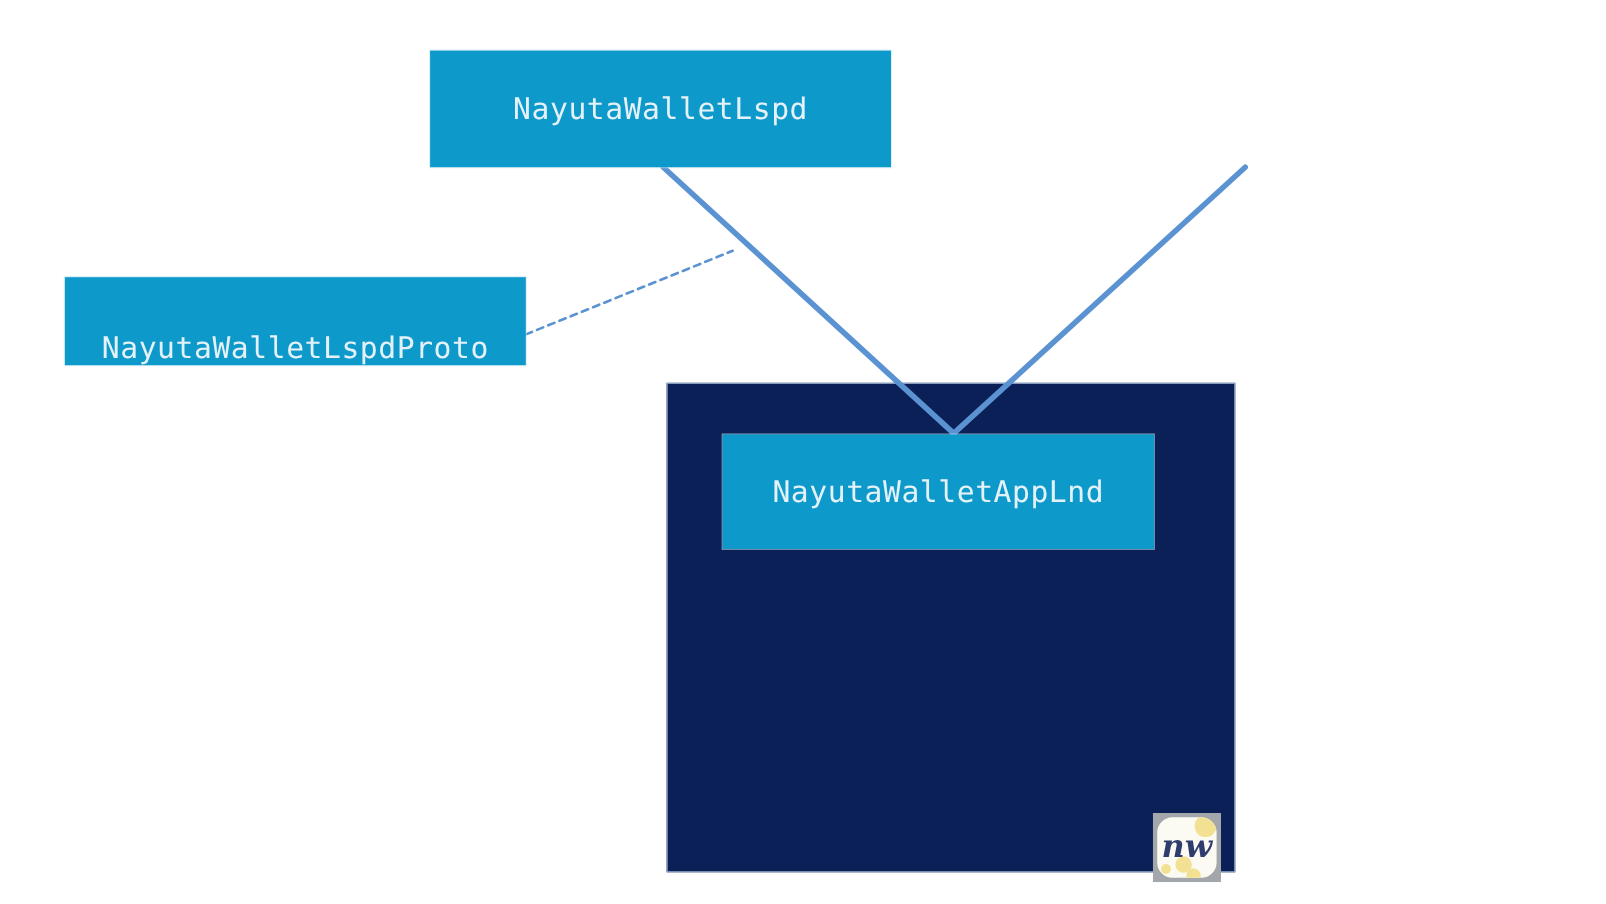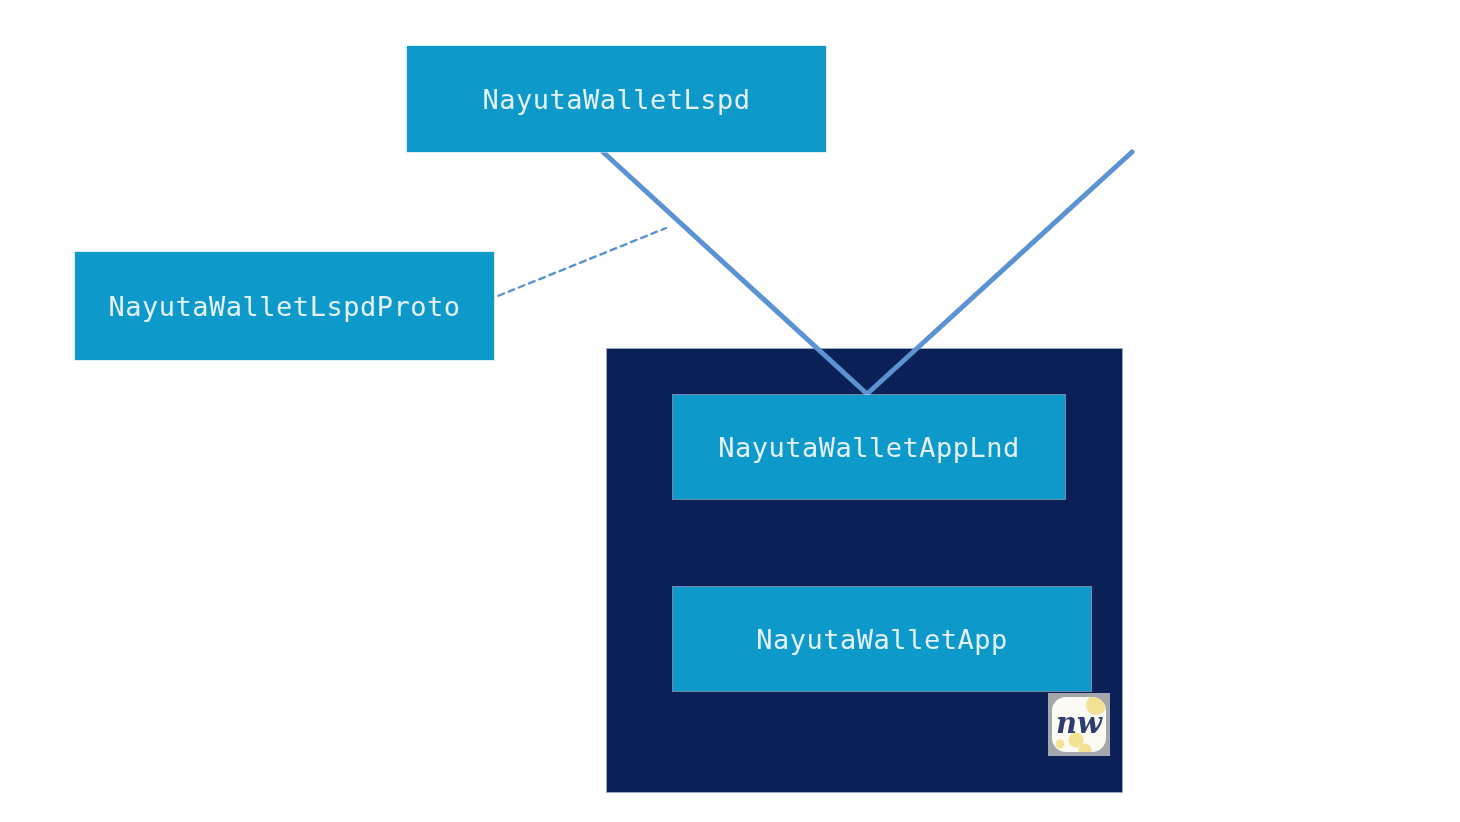--- a/index.html
+++ b/index.html
@@ -30,37 +30,36 @@
     position:absolute;
     display:flex;align-items:center;justify-content:center;
     background:var(--node-fill);
     color:var(--node-text);
     font-family:"DejaVu Sans Mono","Liberation Mono",monospace;
     font-size:27px;
     letter-spacing:0.5px;
     z-index:3;
     box-shadow:0 0 0 1px rgba(195,225,240,0.55);
     white-space:nowrap;
-    margin-left:16px;
   }
   .container-box{
     position:absolute;
     left:606px;top:348px;width:517px;height:445px;
     background:var(--container-fill);
     border:1px solid var(--container-border);
     box-sizing:border-box;
     z-index:1;
   }
   #node-lspd      {left:391px;top:46px; width:419px;height:106px;}
   #node-lsplnd    {left:921px;top:45px; width:418px;height:107px;}
-  #node-lspdproto {left:59px; top:252px;width:419px;height:108px;}
+  #node-lspdproto {left:59px; top:252px;width:419px;height:80px;align-items:flex-end;}
   #node-applnd    {left:657px;top:395px;width:392px;height:104px;}
   #node-app       {left:657px;top:587px;width:418px;height:104px;}
   .logo{
-    position:absolute;left:1048px;top:693px;width:62px;height:63px;
+    position:absolute;left:1048px;top:739px;width:62px;height:63px;
     z-index:4;
   }
   .logo svg{display:block;width:100%;height:100%;}
   .logo-frame-rect{fill:var(--logo-frame);}
   .logo-bg-rect{fill:var(--logo-bg);}
   .logo-dot{fill:var(--logo-yellow);}
   .logo-text{
     fill:var(--logo-navy);
     font-family:"DejaVu Serif","Liberation Serif",serif;
     font-style:italic;font-weight:bold;
@@ -86,23 +85,20 @@
 
 
   <div class="node" id="node-lspdproto">
     <span>NayutaWalletLspdProto</span>
   </div>
 
   <div class="node" id="node-applnd">
     <span>NayutaWalletAppLnd</span>
   </div>
 
-  <div class="node" id="node-app">
-    <span>NayutaWalletApp</span>
-  </div>
 
   <div class="logo">
     <svg viewBox="0 0 62 63" xmlns="http://www.w3.org/2000/svg">
       <defs>
         <clipPath id="logo-clip">
           <rect x="4" y="4" width="54" height="55" rx="14" ry="14"></rect>
         </clipPath>
       </defs>
       <rect class="logo-frame-rect" x="0" y="0" width="62" height="63"></rect>
       <rect class="logo-bg-rect" x="4" y="4" width="54" height="55" rx="14" ry="14"></rect>

